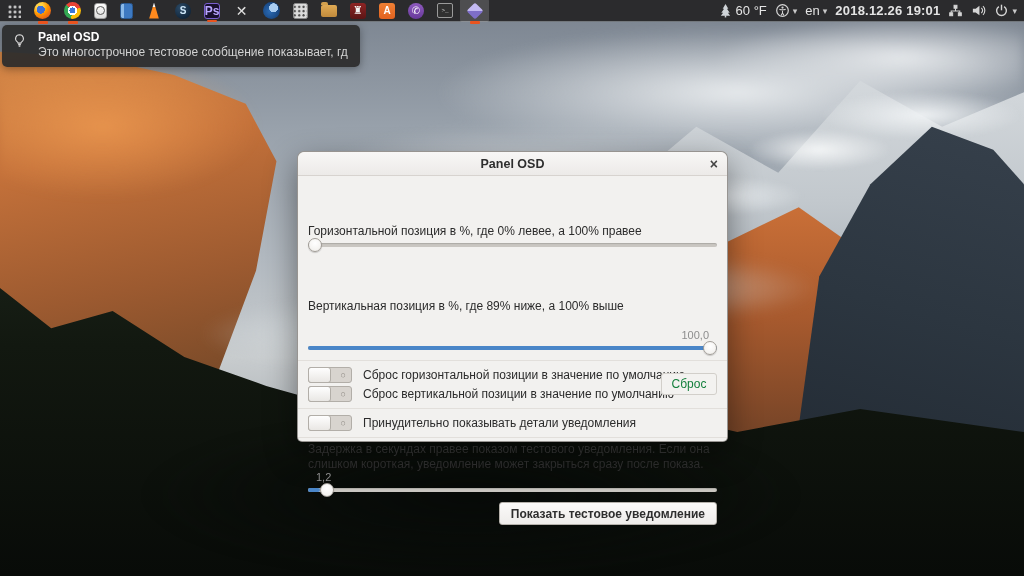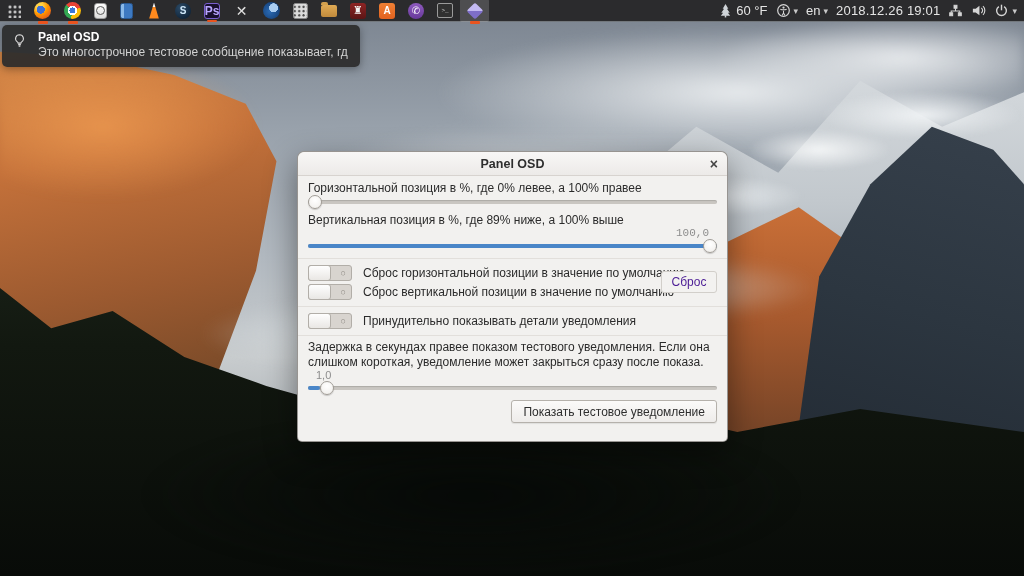--- a/index.html
+++ b/index.html
@@ -84,65 +84,65 @@
   .icon-viber .glyph { color:#fff; font-size:10px; }
   .icon-terminal { width:16px; height:15px; border-radius:2px; background:#303030; border:1px solid #9a9a9a; }
   .icon-terminal .glyph { color:#cfcfcf; font-size:6px; font-family:"Liberation Mono","DejaVu Sans Mono",monospace; }
   .icon-panel-osd::after { content:''; width:12px; height:12px; transform:rotate(45deg);
     background:linear-gradient(135deg,#c3b9f2 0 50%,#7e6ec9 50%); border-radius:2px; }
 
   .status { display:flex; align-items:center; gap:8px; color:#e4e4e4; font-size:13px; }
   .status .grp { display:flex; align-items:center; gap:3px; }
   .caret { color:#c9c9c9; font-size:9px; }
   .st-icon { width:15px; height:15px; display:block; }
-  .clock { font-weight:normal; letter-spacing:.2px; }
+  .clock { font-weight:bold; letter-spacing:.2px; }
 
   
   #notification { position:absolute; left:2px; top:25px; width:358px; z-index:25;
     background:rgba(43,43,43,.93); border-radius:5px; padding:5px 12px 7px 36px;
     color:#fff; box-shadow:0 2px 8px rgba(0,0,0,.35); }
   .notif-icon { position:absolute; left:10px; top:8px; width:15px; height:15px; }
   .notif-title { font-size:12px; font-weight:bold; line-height:15px; }
   .notif-msg { font-size:12px; color:#d2d2d2; line-height:15px; white-space:nowrap; overflow:hidden; }
 
   
   #dialog { position:absolute; left:297px; top:151px; width:431px; height:291px; z-index:20;
     background:#f2f1ef; border:1px solid rgba(40,36,30,.45); border-radius:7px 7px 5px 5px;
     box-shadow:0 12px 32px rgba(0,0,0,.45); color:#2b2b2b; font-size:12px; }
   .titlebar { position:relative; height:24px; display:flex; align-items:center; justify-content:center;
     background:linear-gradient(#f8f7f6,#eceae8); border-bottom:1px solid #d7d3cf; border-radius:7px 7px 0 0;
     font-weight:bold; font-size:12.5px; color:#2e2e2e; }
   .close-btn { position:absolute; right:9px; top:50%; transform:translateY(-50%);
     color:#454545; font-size:14px; line-height:1; }
   .dlg-body { padding:5px 10px 0; }
-  .field-label { font-size:12px; line-height:14px; }
+  .field-label { font-size:12px; line-height:14px;margin-top:43px; }
   .scale-value { font-size:11px; color:#8d8d8d; line-height:12px; margin-left:8px; }
-  .scale-value.right { text-align:right; margin:0 8px 0 0;font-family:Liberation Mono, monospace; }
+  .scale-value.right { text-align:right; margin:16px 8px 0 0; }
   .slider { position:relative; height:14px; }
   .track { position:absolute; left:0; right:0; top:5px; height:4px; background:#c9c6c1;
     border-radius:2px; box-shadow:inset 0 1px 1px rgba(0,0,0,.14); }
   .fill { height:100%; background:#4a86c8; border-radius:2px; width:calc(100% * var(--p,0)); }
   .thumb { position:absolute; top:0; width:14px; height:14px; border-radius:50%;
     background:radial-gradient(circle at 50% 35%,#ffffff,#efede9); border:1px solid #a19d97;
     box-shadow:0 1px 1px rgba(0,0,0,.18); left:calc((100% - 14px) * var(--p,0)); }
   .sec-gap { height:4px; }
   .sep { border-top:1px solid #e2dfdb; margin:5px -10px 4px; }
   .rows-with-btn { position:relative; padding-right:64px; }
   .switch-row { display:flex; align-items:center; gap:11px; height:19px; }
   .gtk-switch { position:relative; width:44px; height:16px; background:#d8d4cf;
     border:1px solid #b2aea8; border-radius:3px; flex:none; }
   .sw-handle { position:absolute; left:-1px; top:-1px; width:23px; height:16px;
     background:linear-gradient(#fefefe,#e9e7e4); border:1px solid #b2aea8; border-radius:3px; }
   .sw-off { position:absolute; right:5px; top:50%; transform:translateY(-52%); font-size:9px; color:#8f8b86; }
   .switch-label { font-size:12px; white-space:nowrap; }
   .reset-btn { position:absolute; right:0; top:50%; transform:translateY(-50%);
     width:56px; height:22px; background:#f3f2f0; border:1px solid #d2cfca; border-radius:3px;
-    color:#4c1d95; font-size:12px; display:flex; align-items:center; justify-content:center; }
+    color:#15803d; font-size:12px; display:flex; align-items:center; justify-content:center; }
   .delay-label { font-size:12px; line-height:14.5px; margin-top:1px; }
-  .btn-row { display:flex; justify-content:flex-end; margin-top:5px; }
+  .btn-row { display:flex; justify-content:flex-end; margin-top:5px;font-weight:bold; }
   .show-btn { height:23px; padding:0 11px; background:linear-gradient(#fbfaf9,#eeecea);
     border:1px solid #b5b1ab; border-radius:3px; font-size:12px; color:#2e2e2e;
     display:flex; align-items:center; box-shadow:0 1px 1px rgba(0,0,0,.08); }
 </style>
 </head>
 <body>
 
 <div id="desktop">
 
   <div id="wallpaper">
@@ -304,21 +304,21 @@
         <span class="gtk-switch">
           <span class="sw-handle"></span>
           <span class="sw-off">○</span>
         </span>
         <span class="switch-label">Принудительно показывать детали уведомления</span>
       </div>
 
       <div class="sep"></div>
 
       <div class="delay-label">Задержка в секундах правее показом тестового уведомления. Если она слишком короткая, уведомление может закрыться сразу после показа.</div>
-      <div class="scale-value">1,0</div>
+      <div class="scale-value">1,2</div>
       <div class="slider" style="--p: 0.03;">
         <div class="track">
             <div class="fill"></div>
           </div>
         <div class="thumb"></div>
       </div>
 
       <div class="btn-row">
         <div class="show-btn">Показать тестовое уведомление</div>
       </div>

